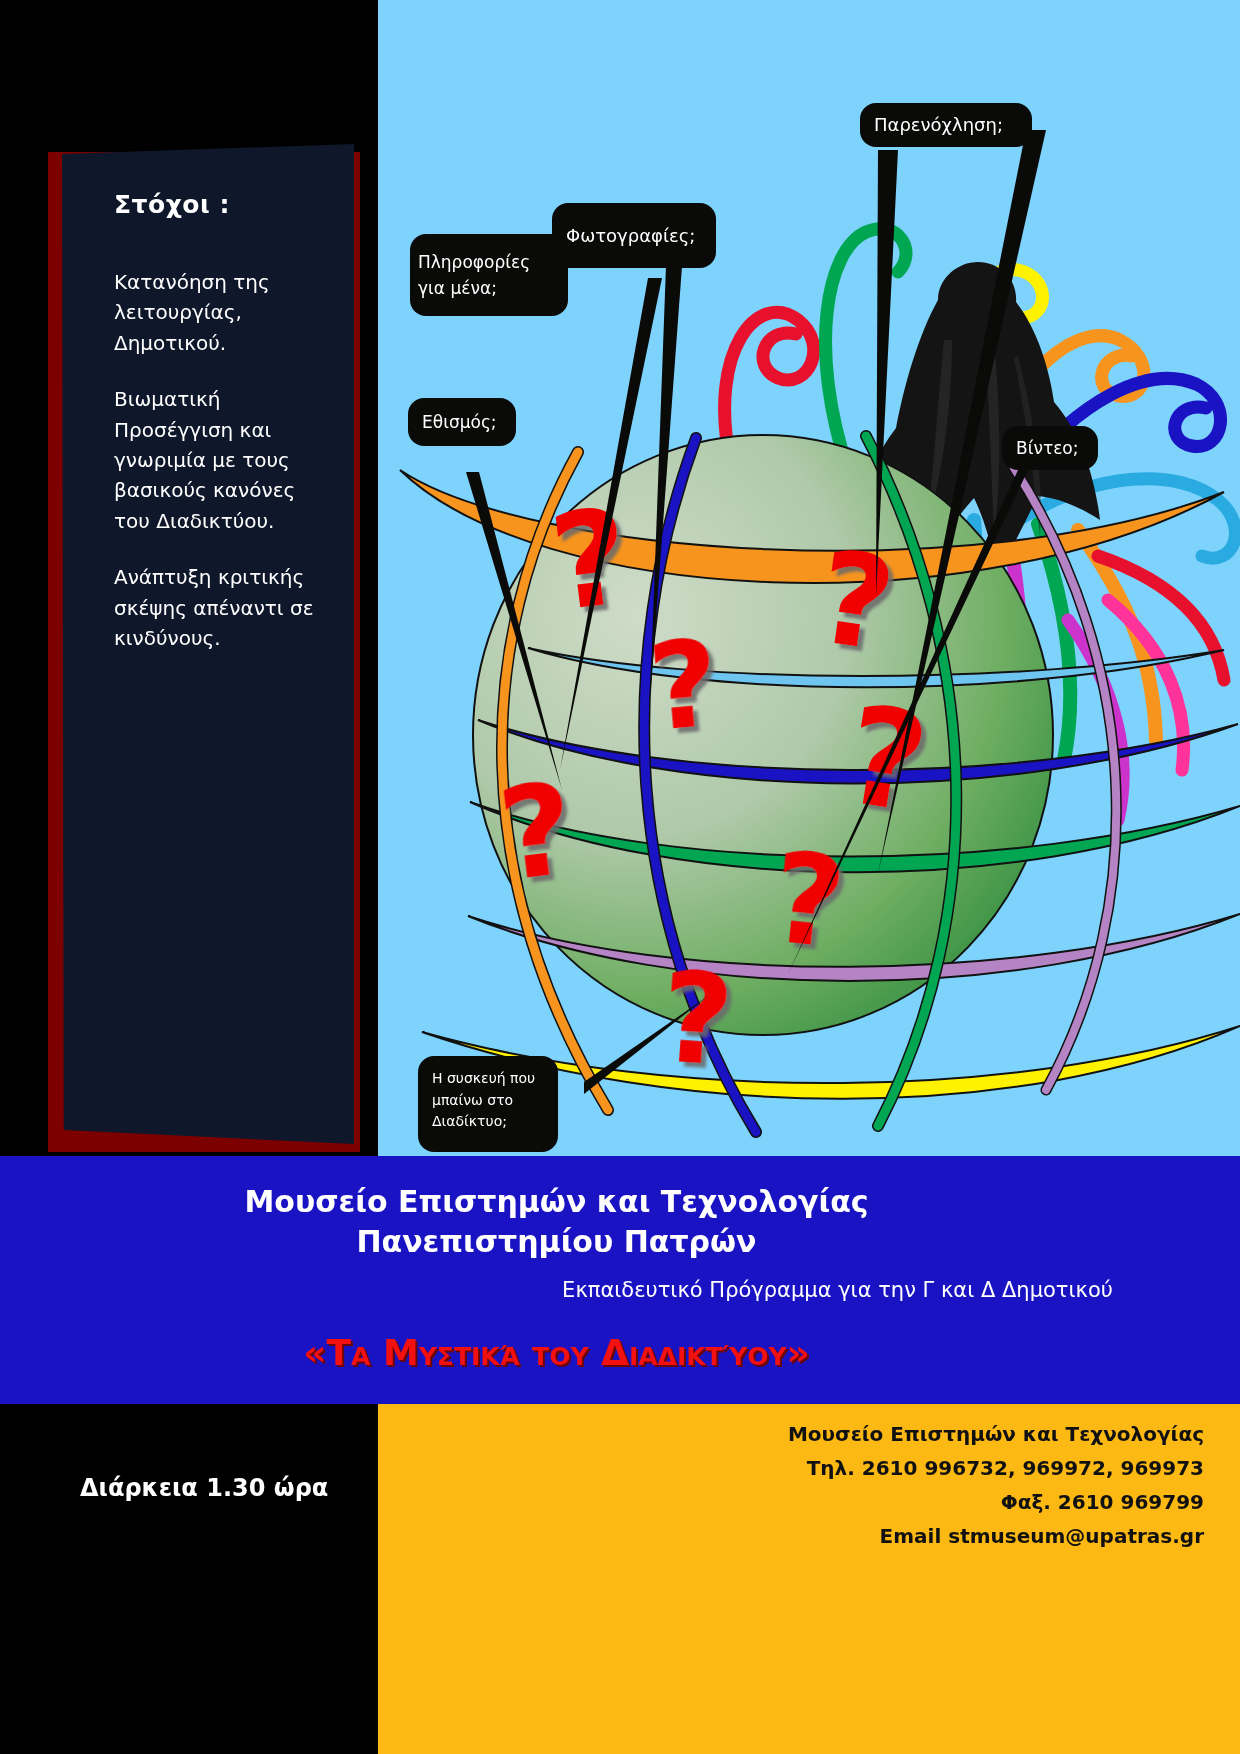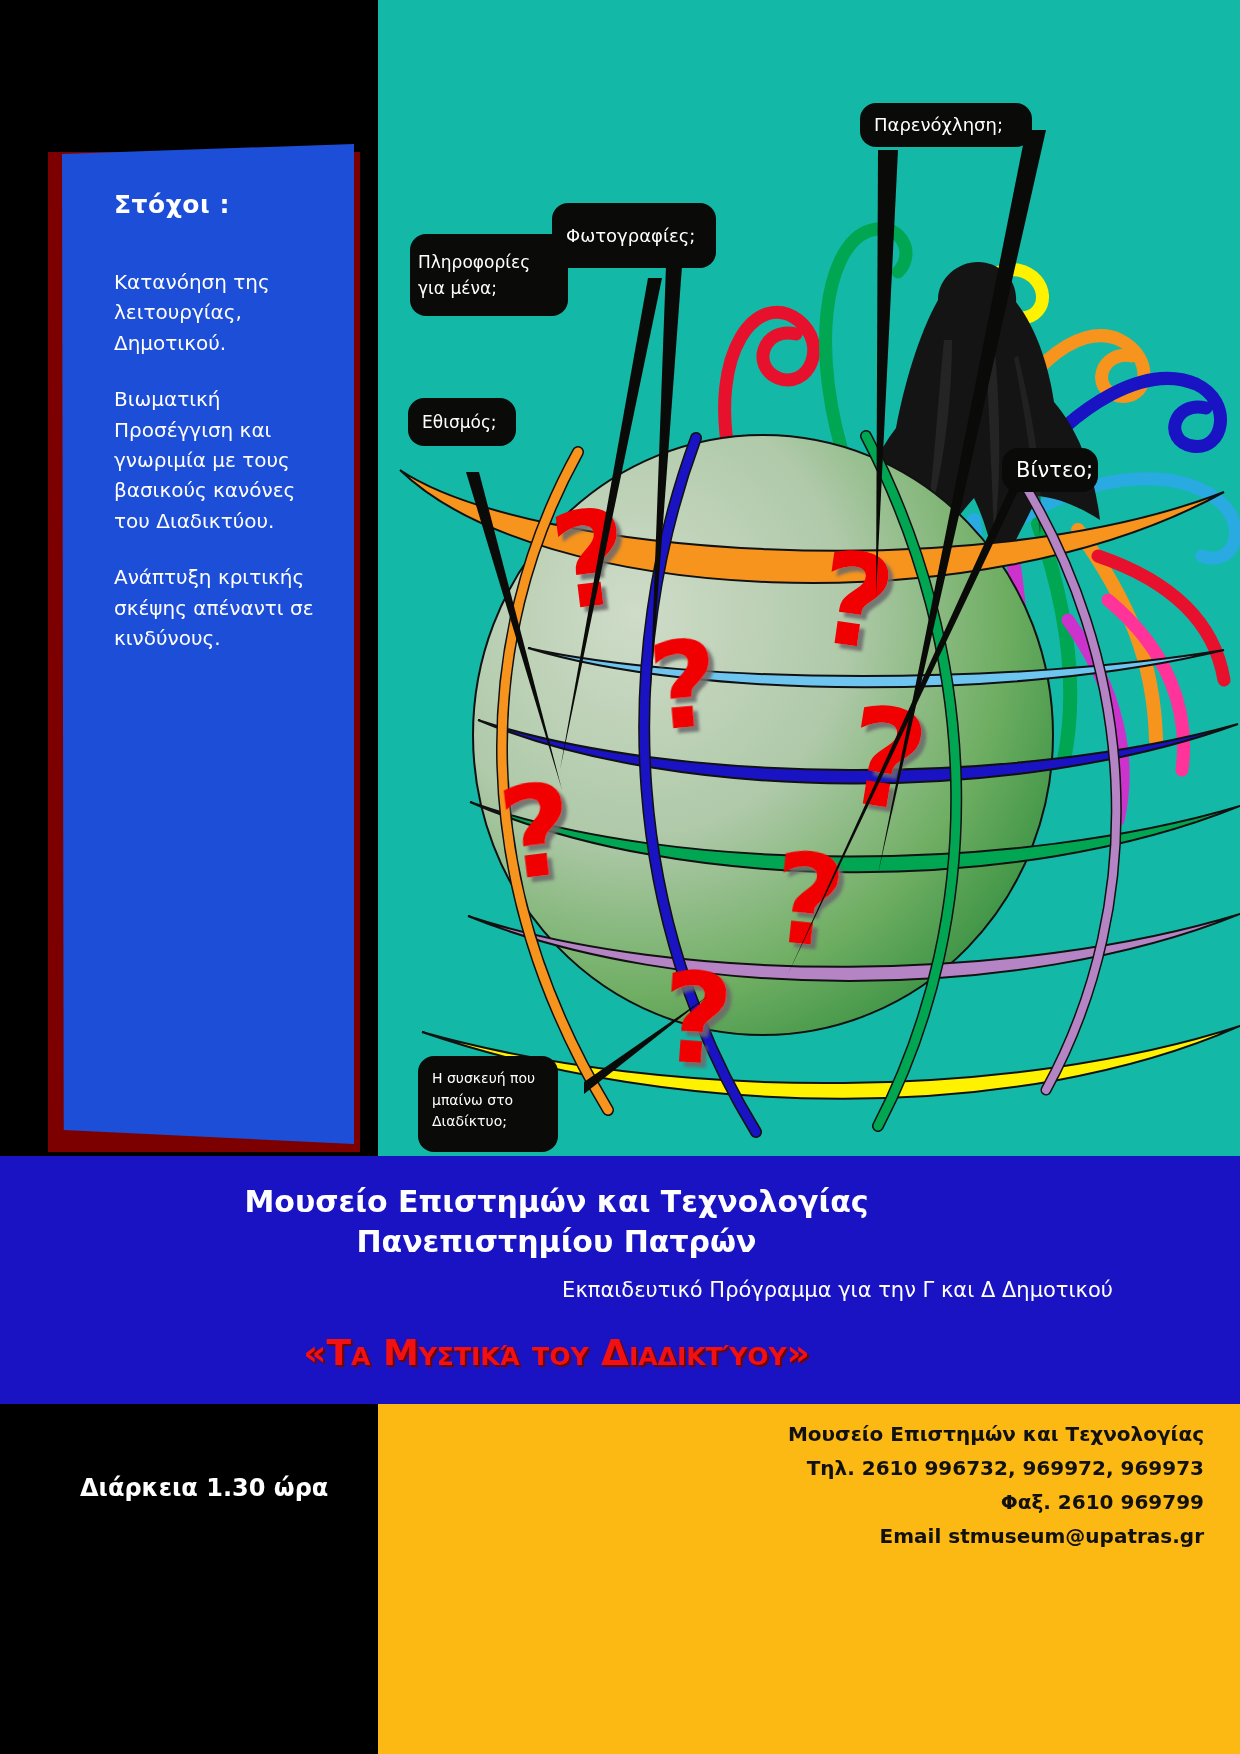--- a/index.html
+++ b/index.html
@@ -1,25 +1,25 @@
 <!DOCTYPE html>
 <html><head>
 <meta charset="utf-8">
 <style>
   html,body{margin:0;padding:0;}
   body{width:1240px;height:1754px;background:#000;font-family:"DejaVu Sans",sans-serif;overflow:hidden;position:relative;}
 
   #poster{position:absolute;left:0;top:0;width:1240px;height:1754px;background:#000;overflow:hidden;}
 
   
-  .art-panel{position:absolute;left:378px;top:0;width:862px;height:1156px;background:#14b8a6;overflow:hidden;}
+  .art-panel{position:absolute;left:378px;top:0;width:862px;height:1156px;background:#7dd3fc;overflow:hidden;}
 
   
   .goals-shadow{position:absolute;left:48px;top:152px;width:312px;height:1000px;background:#7d0000;}
-  .goals-box{position:absolute;left:62px;top:144px;width:292px;height:1000px;background:#1d4ed8;
+  .goals-box{position:absolute;left:62px;top:144px;width:292px;height:1000px;background:#0f172a;
      clip-path:polygon(0% 1.0%,100% 0%,100% 100%,0.6% 98.6%);}
   .goals-box .inner{position:absolute;left:52px;top:46px;width:212px;}
   .goals-title{color:#fff;font-size:25px;font-weight:bold;letter-spacing:.5px;margin:0 0 48px 0;
      font-family:"DejaVu Sans",sans-serif;}
   .goals-p{color:#fff;font-size:20px;line-height:1.52;margin:0 0 26px 0;font-family:"DejaVu Sans",sans-serif;}
 
   
   .globe-wrap{position:absolute;left:0;top:0;width:862px;height:1156px;}
 
   
@@ -156,21 +156,21 @@
     </div>
 
     <div class="bub" style="left:32px;top:234px;width:158px;height:82px;padding:0 8px;font-size:17px;">
       <span>Πληροφορίες για μένα;</span>
     </div>
 
     <div class="bub" style="left:30px;top:398px;width:108px;height:48px;padding:16px 14px;font-size:17px;">
       <span>Εθισμός;</span>
     </div>
 
-    <div class="bub" style="left:624px;top:448px;width:96px;height:44px;padding:0 14px;font-size:21px;">
+    <div class="bub" style="left:624px;top:426px;width:96px;height:44px;padding:0 14px;font-size:17px;">
       <span>Βίντεο;</span>
     </div>
 
     <div class="bub" style="left:40px;top:1056px;width:140px;height:96px;padding:0 14px;font-size:14px;align-items:flex-start;padding-top:12px;">
       <span>Η συσκευή που μπαίνω  στο Διαδίκτυο;</span>
     </div>
 
   </div>
 
   <div class="goals-shadow"></div>

